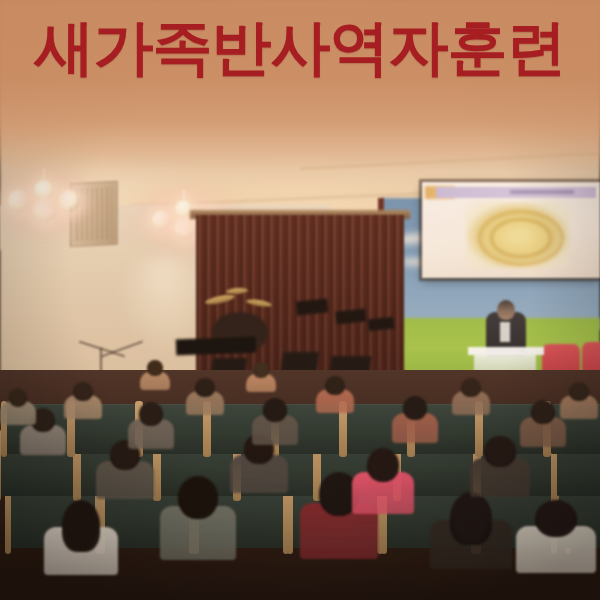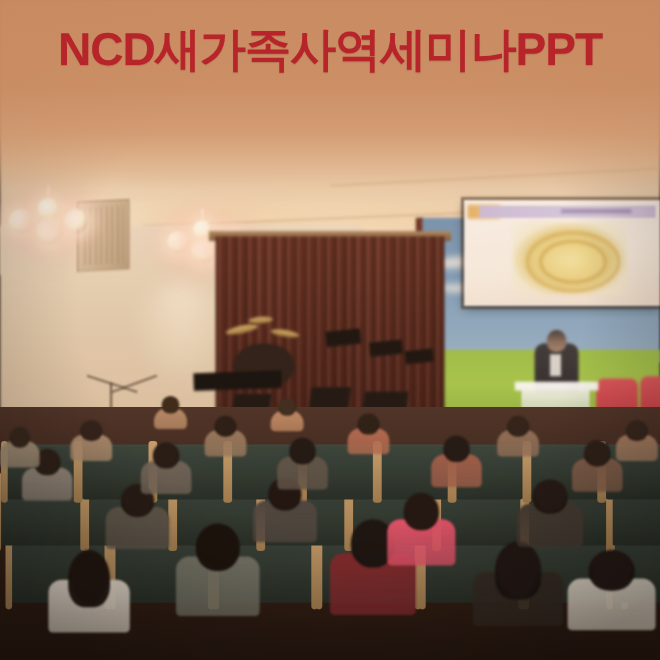--- a/index.html
+++ b/index.html
@@ -306,16 +306,16 @@
         <div class="torso" style="left: 140px; top: 370.92px; width: 30px; height: 19.5px; background: linear-gradient(rgb(185, 141, 106), rgba(185, 141, 106, 0.8));"></div>
         <div class="head" style="left: 147.2px; top: 360px; width: 15.6px; height: 15.6px; background: radial-gradient(at 50% 28%, rgb(56, 39, 24) 0%, rgb(56, 39, 24) 62%, rgba(0, 0, 0, 0.85) 100%);"></div>
       </div>
 
     <div class="layer warm"></div>
     <div class="layer vignette"></div>
   </div>
 
   <div class="layer tint"></div>
   <div class="titlewrap">
-    <div class="t-sub">NCD새가족사역세미나PPT</div>
+    <div class="t-main">새가족반사역자훈련</div>
   </div>
 
 </div>
 
 </body></html>

